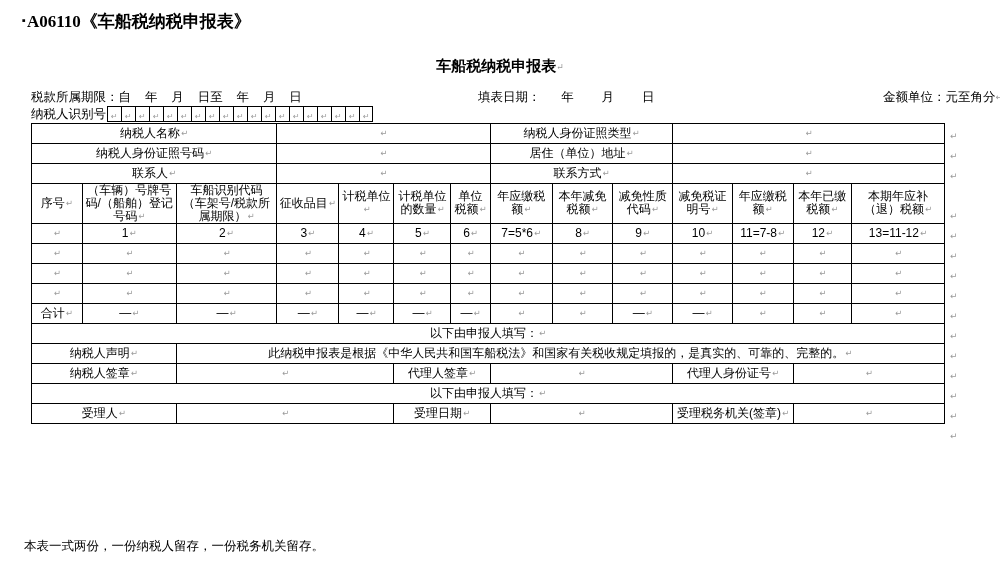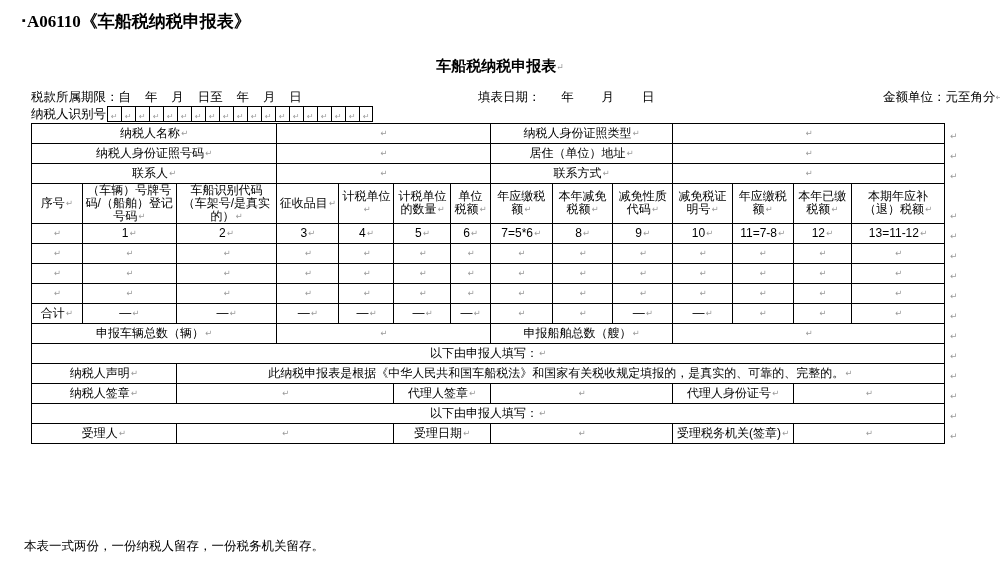--- a/index.html
+++ b/index.html
@@ -295,21 +295,21 @@
         </tr>
         <tr>
           <td class="lbl" colspan="3"><span>联系人</span><span class="mini">↵</span></td>
           <td colspan="4"><span class="mini">↵</span></td>
           <td class="lbl" colspan="3"><span>联系方式</span><span class="mini">↵</span></td>
           <td colspan="4"><span class="mini">↵</span></td>
         </tr>
         <tr>
           <td class="hdr"><span>序号</span><span class="mini">↵</span></td>
           <td class="hdr"><span>（车辆）号牌号码/（船舶）登记号码</span><span class="mini">↵</span></td>
-          <td class="hdr"><span>车船识别代码（车架号/是真实的）</span><span class="mini">↵</span></td>
+          <td class="hdr"><span>车船识别代码（车架号/税款所属期限）</span><span class="mini">↵</span></td>
           <td class="hdr"><span>征收品目</span><span class="mini">↵</span></td>
           <td class="hdr"><span>计税单位</span><span class="mini">↵</span></td>
           <td class="hdr"><span>计税单位的数量</span><span class="mini">↵</span></td>
           <td class="hdr"><span>单位税额</span><span class="mini">↵</span></td>
           <td class="hdr"><span>年应缴税额</span><span class="mini">↵</span></td>
           <td class="hdr"><span>本年减免税额</span><span class="mini">↵</span></td>
           <td class="hdr"><span>减免性质代码</span><span class="mini">↵</span></td>
           <td class="hdr"><span>减免税证明号</span><span class="mini">↵</span></td>
           <td class="hdr"><span>年应缴税额</span><span class="mini">↵</span></td>
           <td class="hdr"><span>本年已缴税额</span><span class="mini">↵</span></td>
@@ -387,26 +387,20 @@
           <td class="total"><span>—</span><span class="mini">↵</span></td>
           <td class="total"><span>—</span><span class="mini">↵</span></td>
           <td class="total"><span>—</span><span class="mini">↵</span></td>
           <td class="total"><span class="mini">↵</span></td>
           <td class="total"><span class="mini">↵</span></td>
           <td class="total"><span>—</span><span class="mini">↵</span></td>
           <td class="total"><span>—</span><span class="mini">↵</span></td>
           <td class="total"><span class="mini">↵</span></td>
           <td class="total"><span class="mini">↵</span></td>
           <td class="total"><span class="mini">↵</span></td>
-        </tr>
-        <tr>
-          <td class="lbl" colspan="3"><span>申报车辆总数（辆）</span><span class="mini">↵</span></td>
-          <td colspan="4"><span class="mini">↵</span></td>
-          <td class="lbl" colspan="3"><span>申报船舶总数（艘）</span><span class="mini">↵</span></td>
-          <td colspan="4"><span class="mini">↵</span></td>
         </tr>
         <tr>
           <td class="sect" colspan="14"><span>以下由申报人填写：</span><span class="mini">↵</span></td>
         </tr>
         <tr>
           <td class="lbl" colspan="2"><span>纳税人声明</span><span class="mini">↵</span></td>
           <td class="stmt" colspan="12"><span>此纳税申报表是根据《中华人民共和国车船税法》和国家有关税收规定填报的，是真实的、可靠的、完整的。</span><span class="mini">↵</span></td>
         </tr>
         <tr>
           <td class="lbl" colspan="2"><span>纳税人签章</span><span class="mini">↵</span></td>

